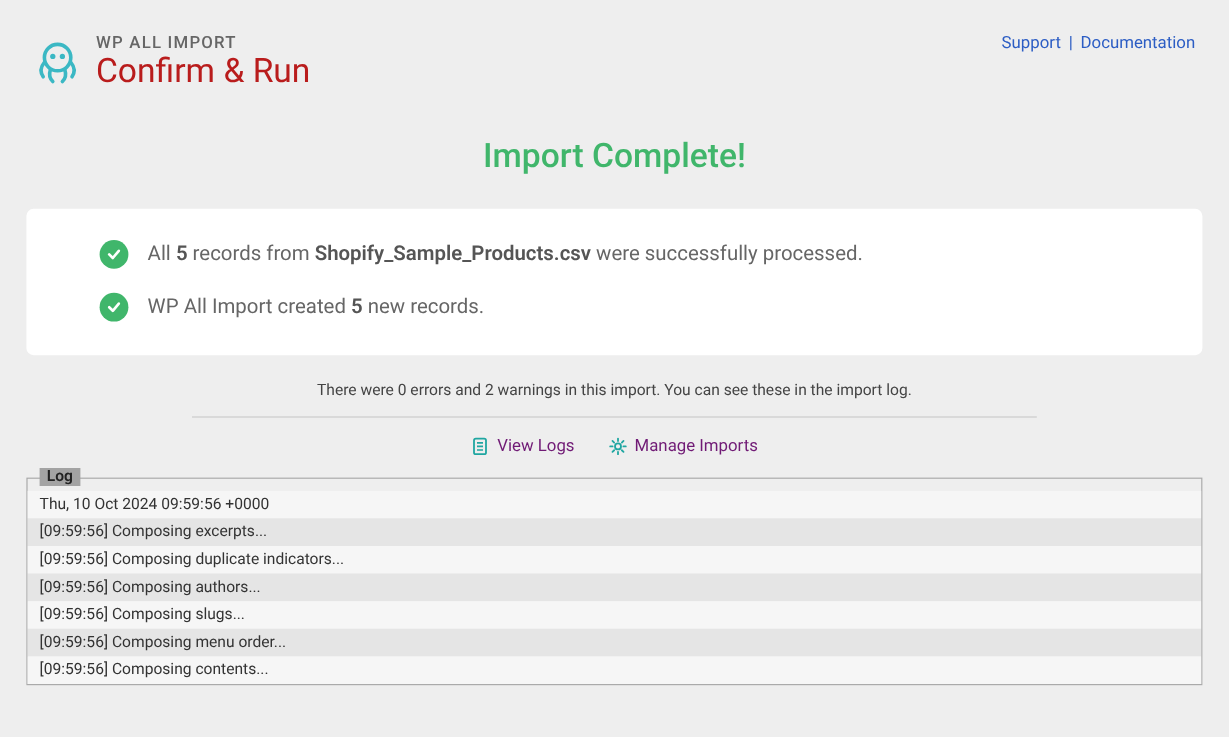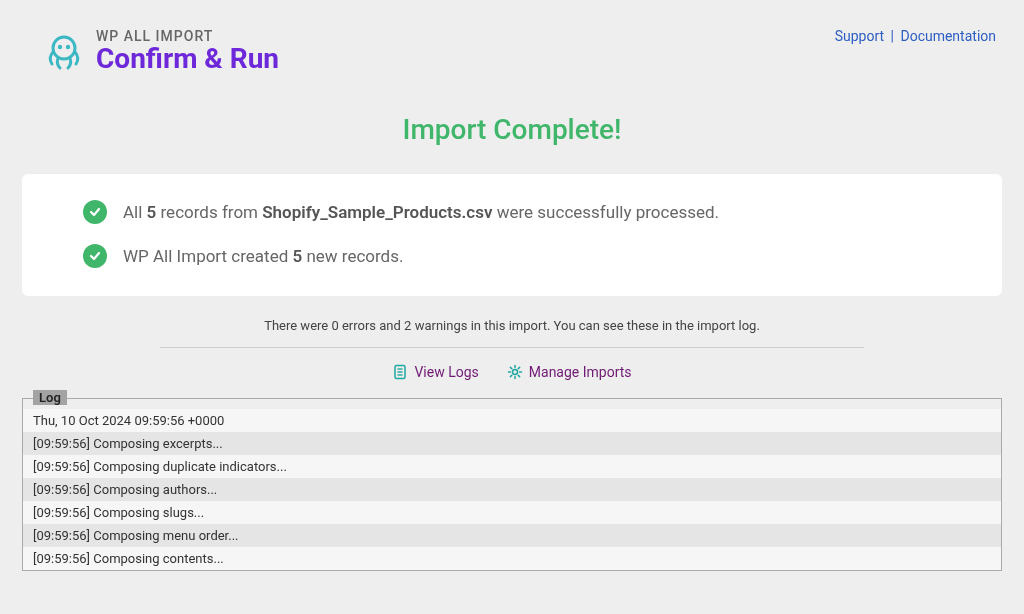--- a/index.html
+++ b/index.html
@@ -9,42 +9,41 @@
       width: 1024px;
       height: 614px;
       overflow: hidden;
       border-radius: 24px;
     }
     .header {
       display: flex;
       justify-content: space-between;
       align-items: flex-start;
       padding: 28px 28px 12px 28px;
-      margin-left: 16px;
     }
     .brand {
       display: flex;
       align-items: center;
       gap: 12px;
     }
     .logo-icon svg { display: block; }
     .brand-text {
       display: flex;
       flex-direction: column;
     }
     .product-name {
       font-size: 14px;
       letter-spacing: 1px;
       color: #666;
       font-weight: 500;
     }
     .page-title {
       font-size: 28px;
-      font-weight: 700;
-      color: #6d28d9;
+      font-weight: 400;
+      color: #b91c1c;
       margin-top: -2px;
     }
     .header-links {
       font-size: 14px;
       color: #2C5DC4;
     }
     .header-links a {
       color: #2C5DC4;
       text-decoration: none;
       cursor: pointer;

